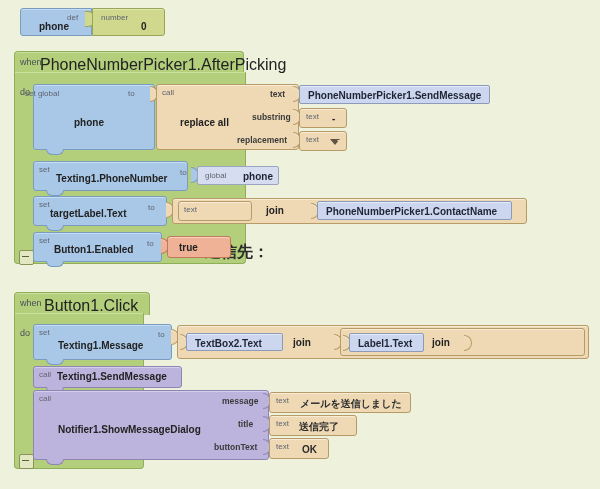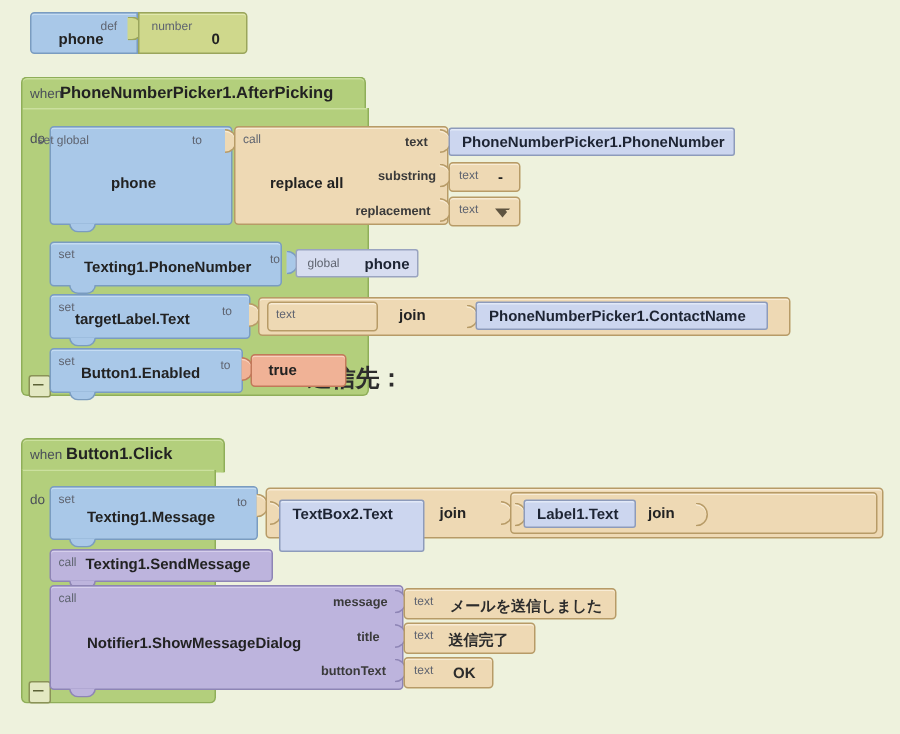--- a/index.html
+++ b/index.html
@@ -111,21 +111,21 @@
 
   
   .lbl{
     position:absolute;
     color:#2c2c2c;
     white-space:nowrap;
     font-family:"Liberation Sans", sans-serif;
   }
   .lbl-small{font-size:8px;color:#5f6470;}
   .lbl-kw{font-size:9px;color:#4a4f59;}
-  .lbl-main{font-size:11px;font-weight:bold;color:#222;}
+  .lbl-main{font-size:16px;font-weight:normal;color:#222;}
   .lbl-med{font-size:10px;font-weight:bold;color:#222;}
   .lbl-arg{font-size:8.5px;font-weight:bold;color:#3a3a3a;}
   .lbl-get{font-size:10px;font-weight:bold;color:#1d2433;}
 
   
   .minus{
     position:absolute;
     width:13px;height:13px;
     background:#e3e8c2;
     border:1px solid #8a9257;
@@ -188,21 +188,21 @@
   <span class="lbl lbl-small" style="left:162px;top:88px;">call</span>
   <span class="lbl lbl-med" style="left:180px;top:117px;">replace all</span>
   <span class="lbl lbl-arg" style="left:270px;top:89px;">text</span>
   <span class="lbl lbl-arg" style="left:252px;top:112px;">substring</span>
   <span class="lbl lbl-arg" style="left:237px;top:135px;">replacement</span>
   <div class="plug tan" style="left:293px;top:86px;"></div>
   <div class="plug tan" style="left:293px;top:109px;"></div>
   <div class="plug tan" style="left:293px;top:132px;"></div>
 
   <div class="blk getter" style="left:299px;top:85px;width:191px;height:19px;">
-    <span class="lbl lbl-get" style="left:8px;top:4px;">PhoneNumberPicker1.PhoneNumber</span>
+    <span class="lbl lbl-get" style="left:8px;top:4px;">PhoneNumberPicker1.SendMessage</span>
   </div>
 
   <div class="blk tan" style="left:299px;top:108px;width:48px;height:20px;">
     <span class="lbl lbl-small" style="left:6px;top:3px;">text</span>
     <span class="lbl lbl-med" style="left:32px;top:4px;font-size:10px;">-</span>
   </div>
 
   <div class="blk tan" style="left:299px;top:131px;width:48px;height:20px;">
     <span class="lbl lbl-small" style="left:6px;top:3px;">text</span>
     <span class="tri" style="left:30px;top:7px;">
@@ -259,21 +259,21 @@
 
   <div class="blk stmt" style="left:33px;top:324px;width:139px;height:36px;"></div>
   <div class="notch" style="left:46px;top:359px;"></div>
   <span class="lbl lbl-small" style="left:39px;top:328px;">set</span>
   <span class="lbl lbl-med" style="left:58px;top:340px;">Texting1.Message</span>
   <span class="lbl lbl-small" style="left:158px;top:330px;">to</span>
   <div class="plug tan" style="left:171px;top:329px;"></div>
 
   <div class="blk tan" style="left:177px;top:325px;width:412px;height:34px;"></div>
   <div class="plug tan" style="left:180px;top:334px;"></div>
-  <div class="blk getter" style="left:186px;top:333px;width:97px;height:35px;">
+  <div class="blk getter" style="left:186px;top:333px;width:97px;height:18px;">
     <span class="lbl lbl-get" style="left:8px;top:4px;">TextBox2.Text</span>
   </div>
   <span class="lbl lbl-med" style="left:293px;top:337px;">join</span>
   <div class="plug tan" style="left:334px;top:334px;"></div>
 
   <div class="blk tan" style="left:340px;top:328px;width:245px;height:28px;"></div>
   <div class="plug tan" style="left:343px;top:335px;"></div>
   <div class="blk getter" style="left:349px;top:333px;width:75px;height:19px;">
     <span class="lbl lbl-get" style="left:8px;top:4px;">Label1.Text</span>
   </div>

